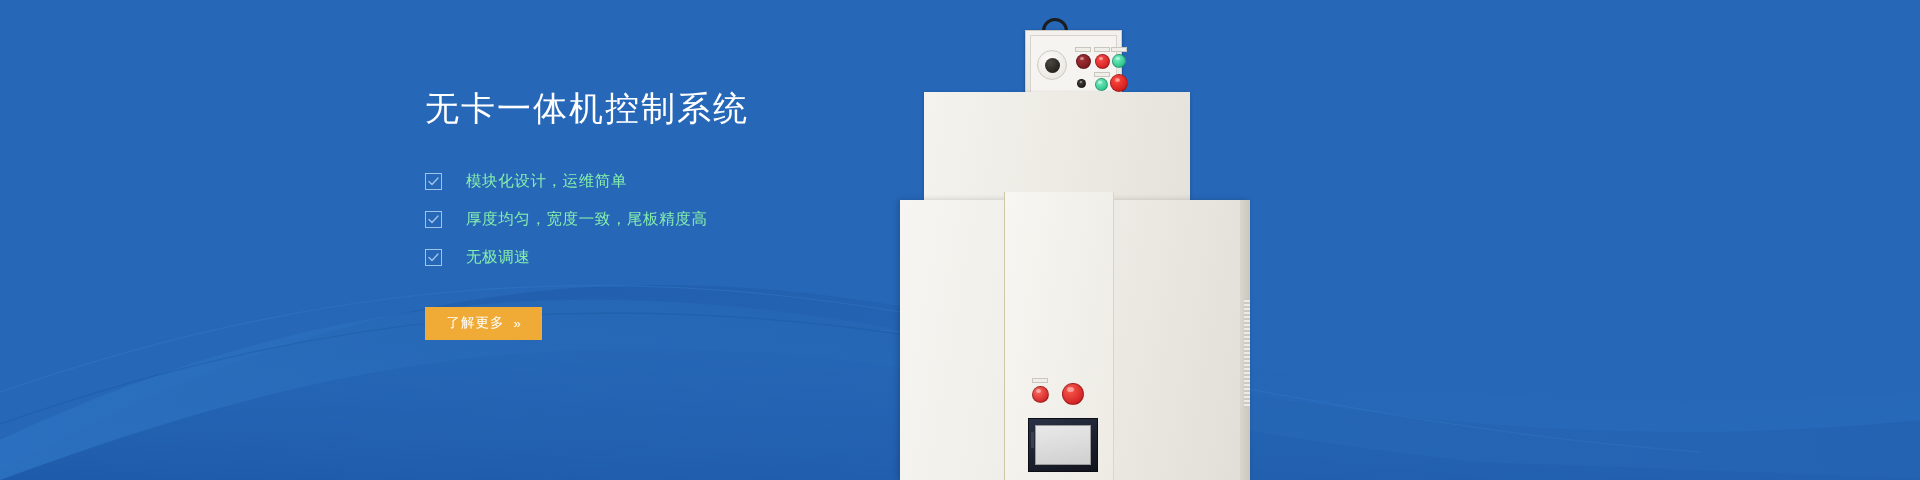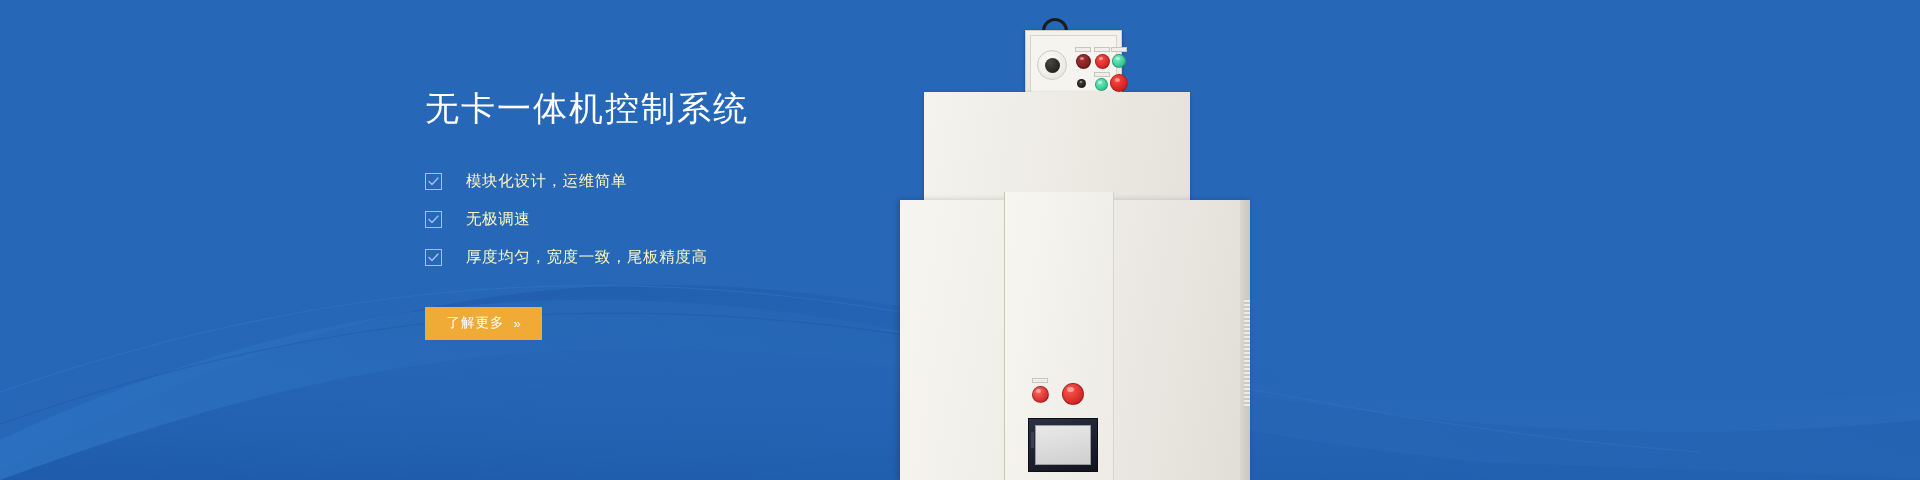--- a/index.html
+++ b/index.html
@@ -49,21 +49,21 @@
     width:17px; height:17px;
     border:1px solid #9fc2e8;
     flex:0 0 17px;
     margin-right:24px;
     display:flex;
     align-items:center;
     justify-content:center;
   }
   .check-box svg { display:block; }
   .feature-text {
-    color:#fef9c3;
+    color:#86efac;
     font-size:15.5px;
     letter-spacing:0.6px;
     white-space:nowrap;
   }
   #cta-button {
     margin-top:22px;
     display:inline-flex;
     align-items:center;
     justify-content:center;
     gap:9px;
@@ -300,30 +300,30 @@
         </span>
         <span class="feature-text">模块化设计，运维简单</span>
       </li>
 
       <li class="feature-item">
         <span class="check-box">
           <svg width="11" height="9" viewBox="0 0 11 9" aria-hidden="true">
             <path d="M1 4.4 L4 7.4 L10 1" fill="none" stroke="#9fc2e8" stroke-width="1.4" stroke-linecap="round" stroke-linejoin="round"></path>
           </svg>
         </span>
-        <span class="feature-text">无极调速</span>
+        <span class="feature-text">厚度均匀，宽度一致，尾板精度高</span>
       </li>
 
       <li class="feature-item">
         <span class="check-box">
           <svg width="11" height="9" viewBox="0 0 11 9" aria-hidden="true">
             <path d="M1 4.4 L4 7.4 L10 1" fill="none" stroke="#9fc2e8" stroke-width="1.4" stroke-linecap="round" stroke-linejoin="round"></path>
           </svg>
         </span>
-        <span class="feature-text">厚度均匀，宽度一致，尾板精度高</span>
+        <span class="feature-text">无极调速</span>
       </li>
     </ul>
 
     <button id="cta-button">
       <span id="cta-label">了解更多</span>
       <span id="cta-chevron">»</span>
     </button>
   </div>
 
 </div>

